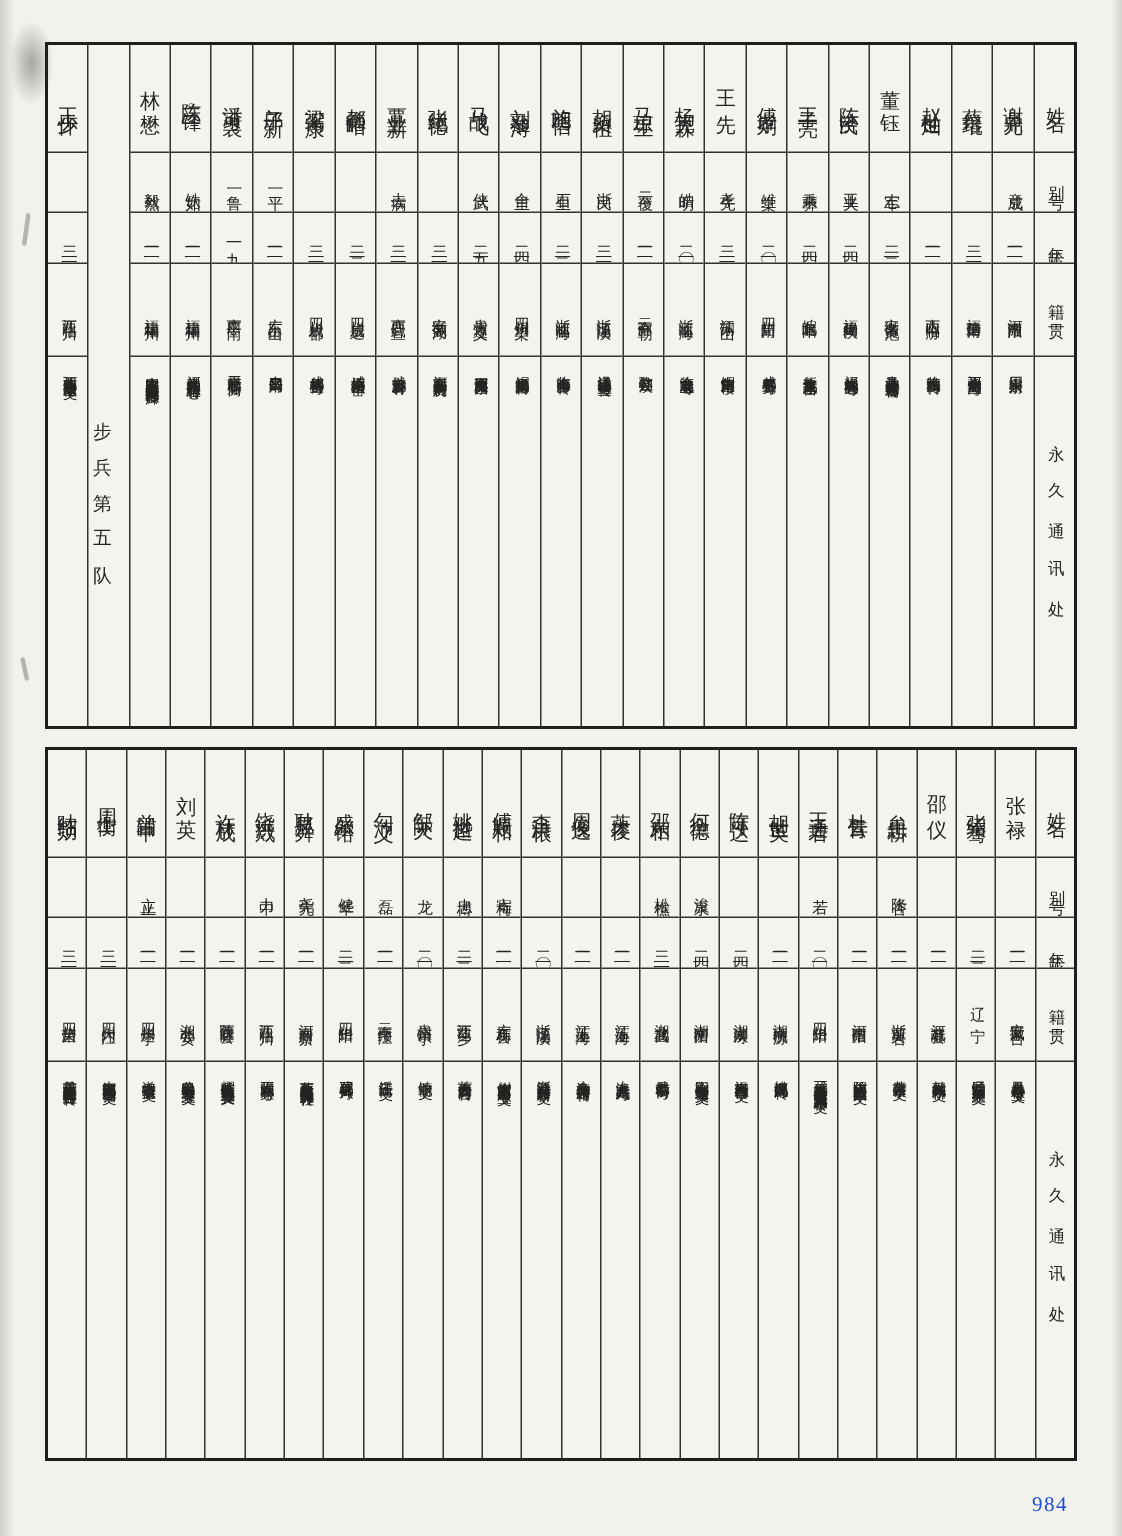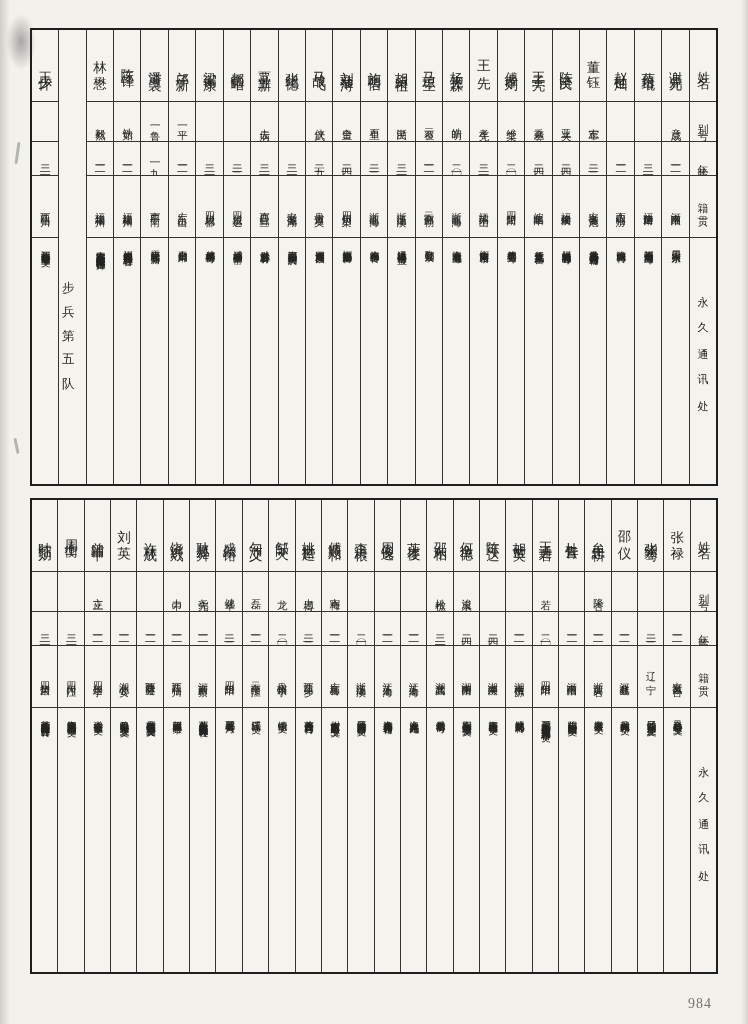--- a/index.html
+++ b/index.html
@@ -46,21 +46,21 @@
   .hdr-native{font-size:11px;letter-spacing:13px;}
   .hdr-address{font-size:11px;letter-spacing:26px;padding-top:44px;}
   
   .section-col{display:flex;justify-content:center;align-items:flex-start;}
   .section-label{
     writing-mode:vertical-rl;text-orientation:upright;
     font-size:12.5px;letter-spacing:24px;padding-top:148px;color:#242422;
   }
   .page-num{
     position:absolute;right:36px;bottom:12px;
-    font-size:14px;letter-spacing:1px;color:#737373;
+    font-size:14px;letter-spacing:1px;color:#1d4ed8;
   }
   
   .smudge-corner{
     position:absolute;left:6px;top:14px;width:30px;height:56px;
     background:radial-gradient(closest-side,rgba(45,44,42,0.38),rgba(45,44,42,0));
   }
   .edge-left{
     position:absolute;left:0;top:0;width:10px;height:100%;
     background:linear-gradient(to right,rgba(80,78,74,0.22),rgba(80,78,74,0));
   }

